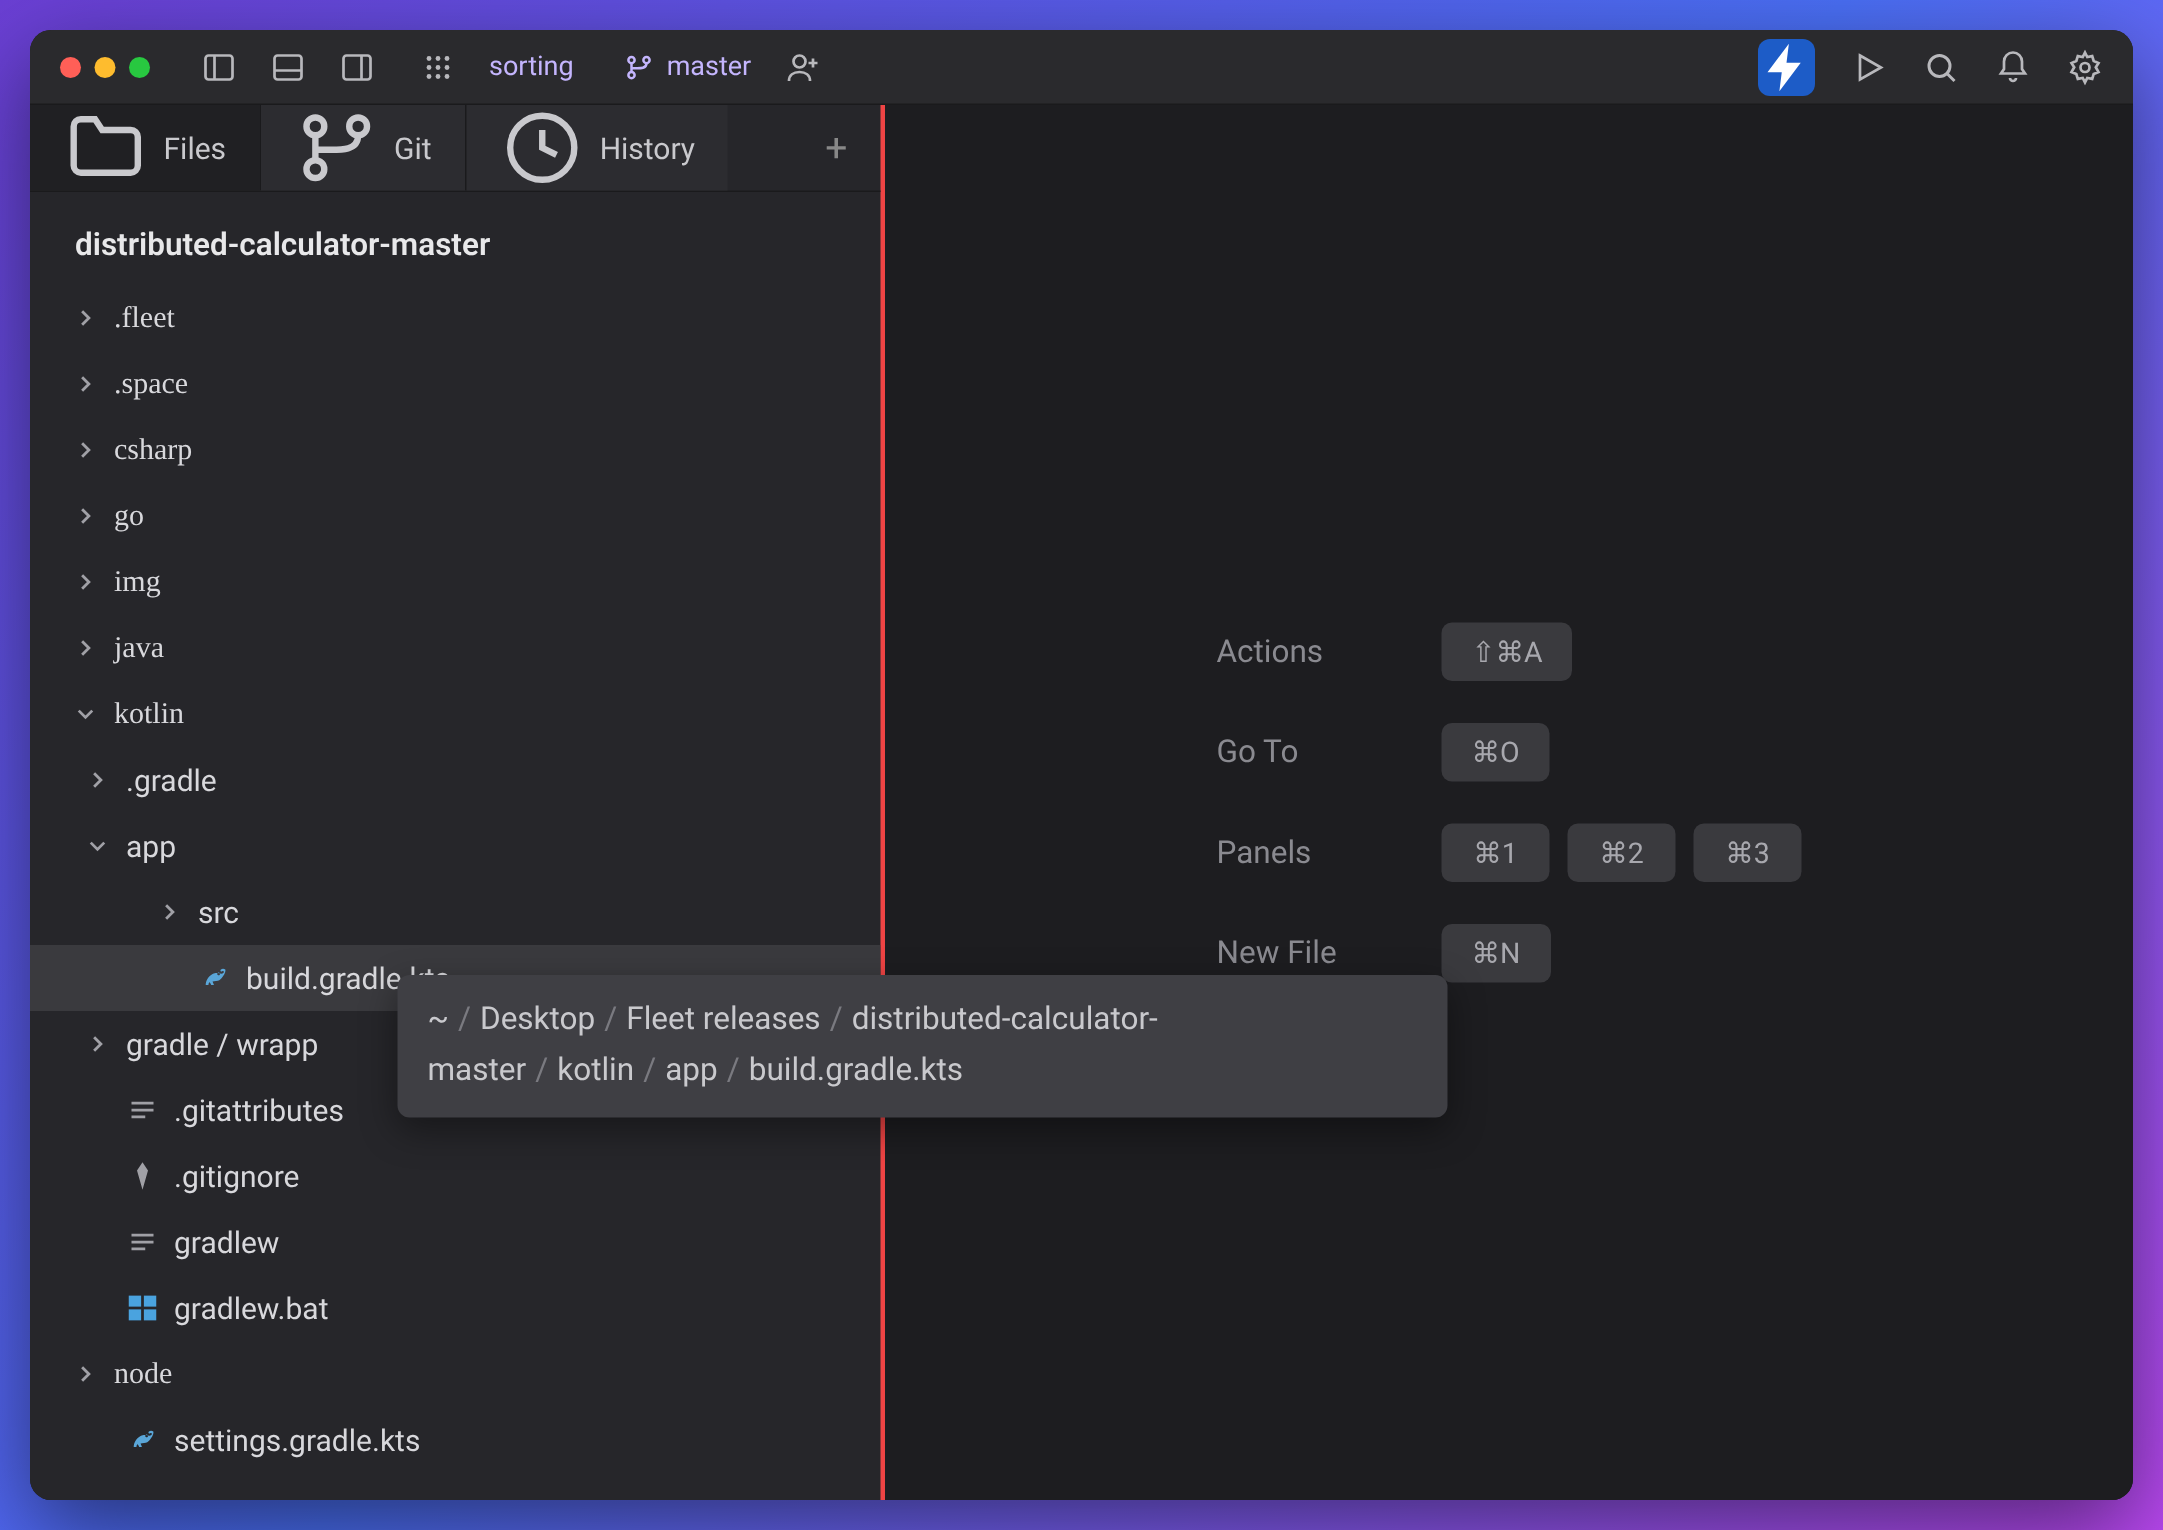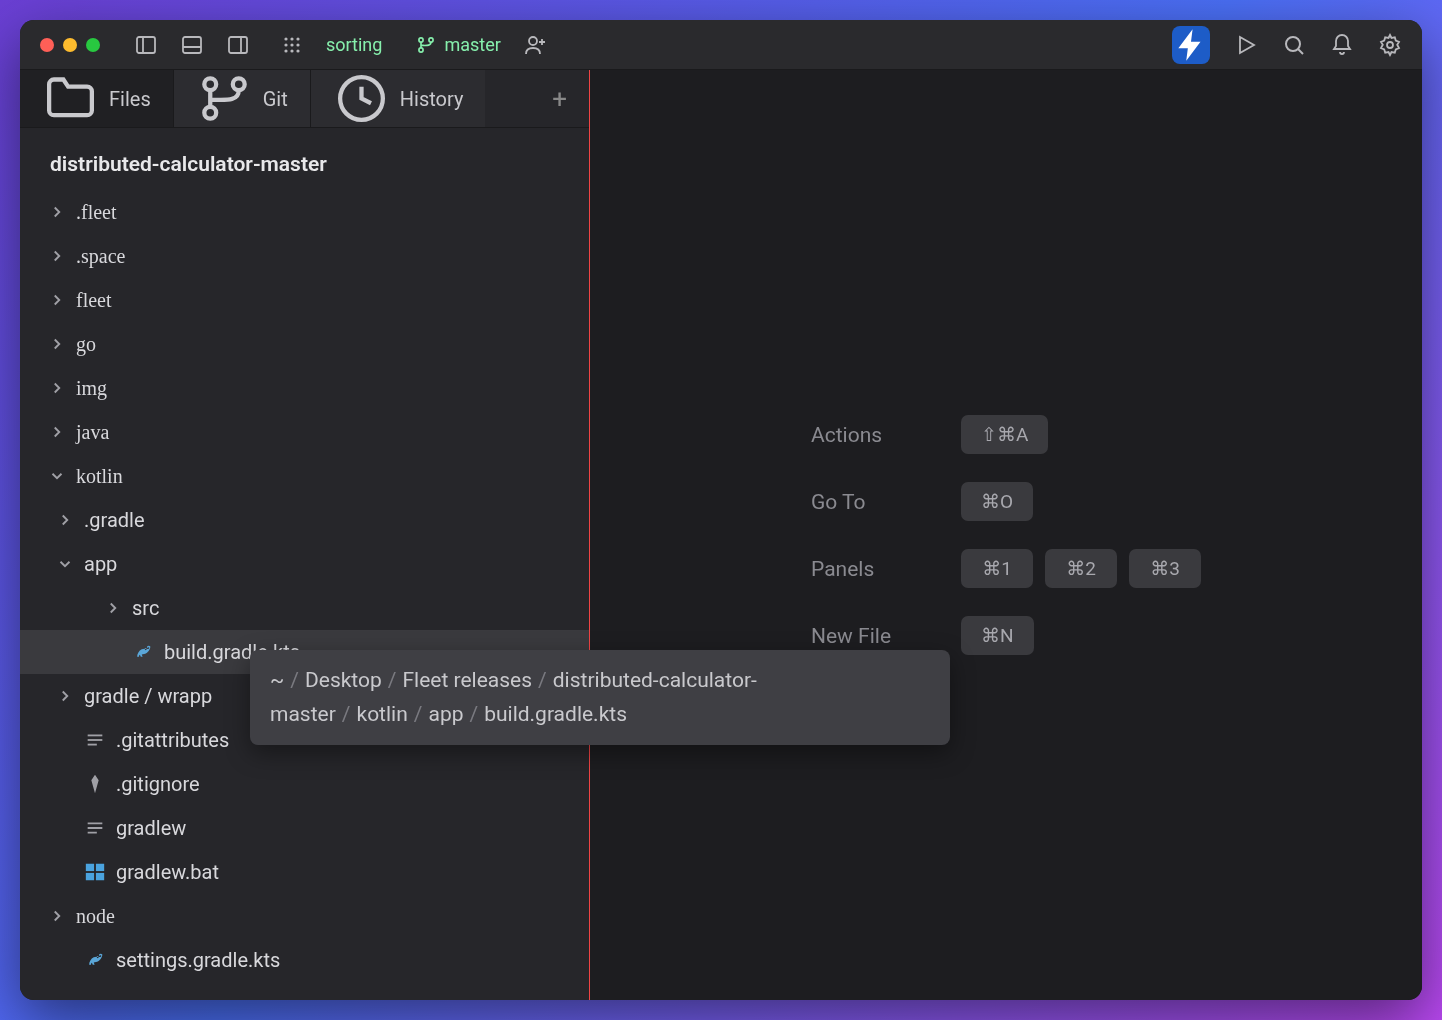--- a/index.html
+++ b/index.html
@@ -32,24 +32,24 @@
     border-bottom: 1px solid #1a1a1c;
   }
   .traffic-lights { display: flex; gap: 9px; margin-right: 24px; }
   .traffic-light { width: 14px; height: 14px; border-radius: 50%; }
   .tl-red { background: #ff5f57; }
   .tl-yellow { background: #febc2e; }
   .tl-green { background: #28c840; }
   .tb-icons { display: flex; gap: 22px; align-items: center; }
   .tb-icon { width: 24px; height: 24px; color: #b8b8bc; display: flex; align-items: center; justify-content: center; }
   .tb-spacer { flex: 1; }
-  .tb-text { color: #86efac; font-size: 18px; margin: 0 12px; display: flex; align-items: center; gap: 8px; }
+  .tb-text { color: #c4b5fd; font-size: 18px; margin: 0 12px; display: flex; align-items: center; gap: 8px; }
   .tb-smart { width: 38px; height: 38px; background: #1d5cc7; border-radius: 8px; display:flex;align-items:center;justify-content:center;color:#fff;}
   .content { flex:1; display:flex; }
-  .sidebar { width: 570px; background: #26262a; display:flex; flex-direction:column; border-right:1px solid #ef4444; }
+  .sidebar { width: 570px; background: #26262a; display:flex; flex-direction:column; border-right:3px solid #ef4444; }
   .tabs { height: 58px; display:flex; align-items:center; border-bottom:1px solid #1a1a1c; }
   .tab { display:flex; align-items:center; gap:10px; padding:0 22px; height:100%; color:#c9c9cd; font-size:20px; }
   .tab.active { background: #202023; }
   .tab.inactive { background:#2c2c30; border-left:1px solid #1a1a1c; }
   .tab-add { margin-left:auto; margin-right:22px; color:#888; font-size:26px; }
   .tree { flex:1; padding: 18px 0; overflow:hidden; }
   .tree-root { color:#e8e8ea; font-size:21px; font-weight:600; padding: 6px 20px 14px 30px; }
   .node { display:flex; align-items:center; height:44px; color:#d8d8dc; font-size:20px; gap:10px; }
   .node.selected { background:#3a3a3e; }
   .chev { width:18px; color:#a0a0a6; display:flex; align-items:center; justify-content:center; }
@@ -57,21 +57,21 @@
   .indent0 { padding-left: 28px; font-family: Liberation Serif, serif; }
   .indent1 { padding-left: 36px; }
   .indent2 { padding-left: 84px; }
   .editor { flex:1; background:#1d1d20; position:relative; display:flex; align-items:center; justify-content:center; }
   .hints { display:flex; flex-direction:column; gap:28px; color:#8a8a90; font-size:21px; }
   .hint-row { display:flex; align-items:center; gap:50px; }
   .hint-label { width:100px; text-align:left; }
   .key { background:#3a3a3e; border-radius:7px; padding:8px 20px; color:#a8a8ae; font-size:19px; min-width:72px; text-align:center; }
   .key-group { display:flex; gap:12px; }
   .tooltip {
-    position:absolute; left:230px; top:630px;
+    position:absolute; left:245px; top:630px;
     background:#3f3f44; color:#c9c9cd; font-size:21px;
     padding:14px 20px; border-radius:8px; line-height:1.6;
     box-shadow:0 8px 24px rgba(0,0,0,0.4);
     max-width:700px;
   }
   .tooltip .sep { color:#7a7a80; margin:0 6px; }
   svg { width: 100%; height: 100%; }
 </style>
 </head>
 <body>
@@ -210,21 +210,21 @@
                 </svg>
               </span>
               <span>.space</span>
             </div>
             <div class="node indent0">
               <span class="chev">
                 <svg width="14" height="14" viewBox="0 0 24 24" fill="none" stroke="currentColor" stroke-width="2.5">
                   <polyline points="9,6 15,12 9,18"></polyline>
                 </svg>
               </span>
-              <span>fleet</span>
+              <span>csharp</span>
             </div>
             <div class="node indent0">
               <span class="chev">
                 <svg width="14" height="14" viewBox="0 0 24 24" fill="none" stroke="currentColor" stroke-width="2.5">
                   <polyline points="9,6 15,12 9,18"></polyline>
                 </svg>
               </span>
               <span>go</span>
             </div>
             <div class="node indent0">

